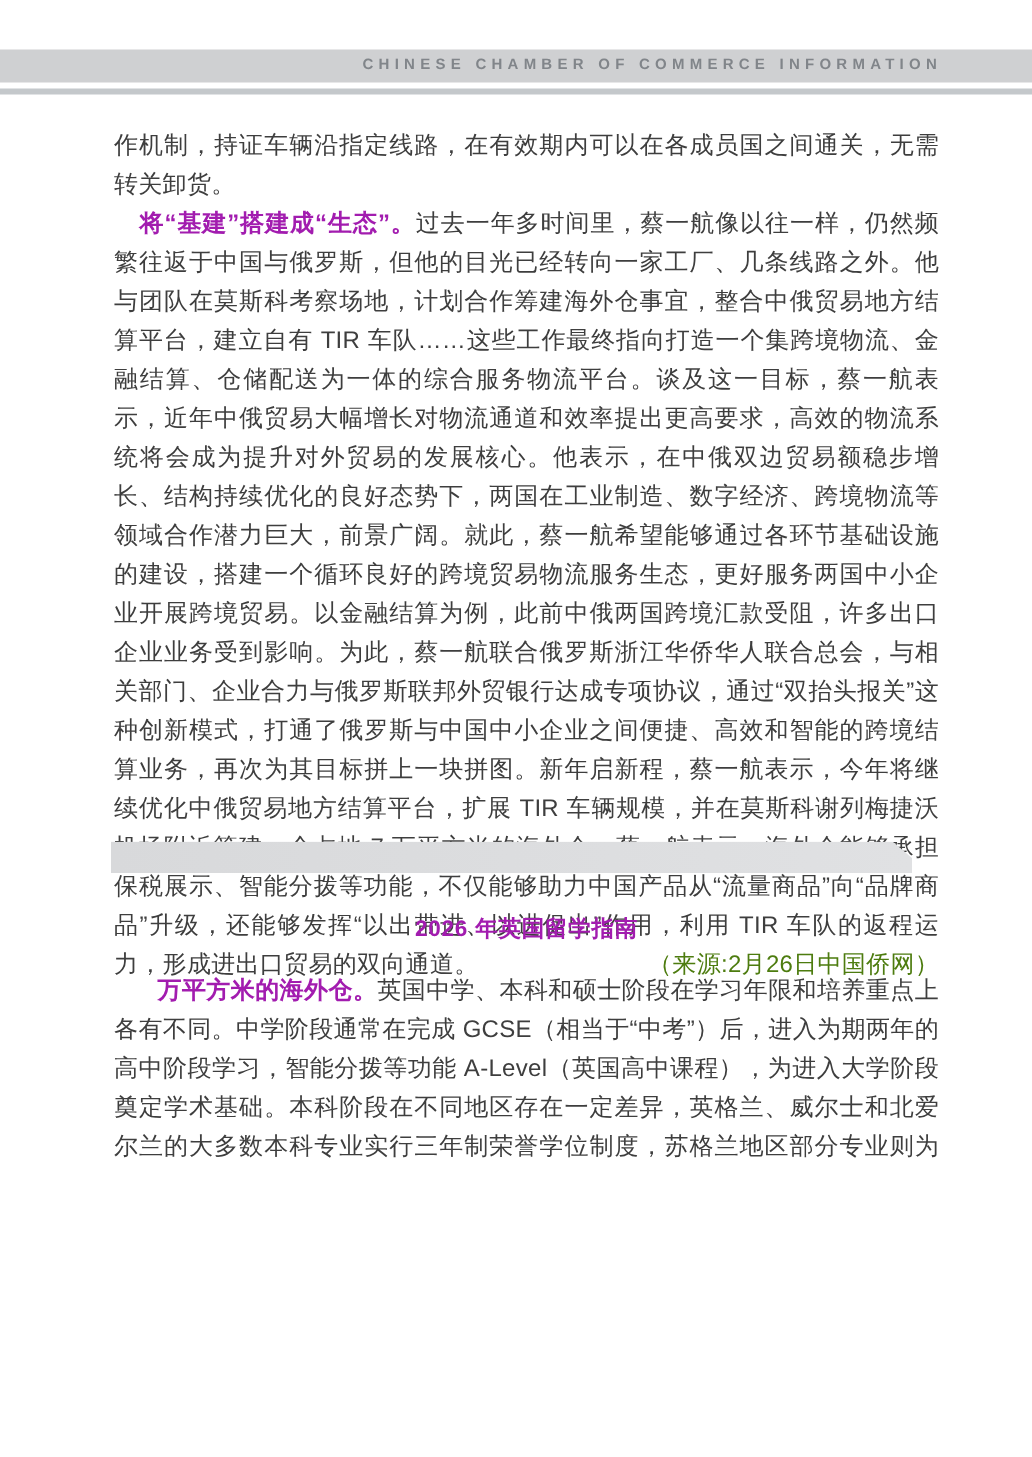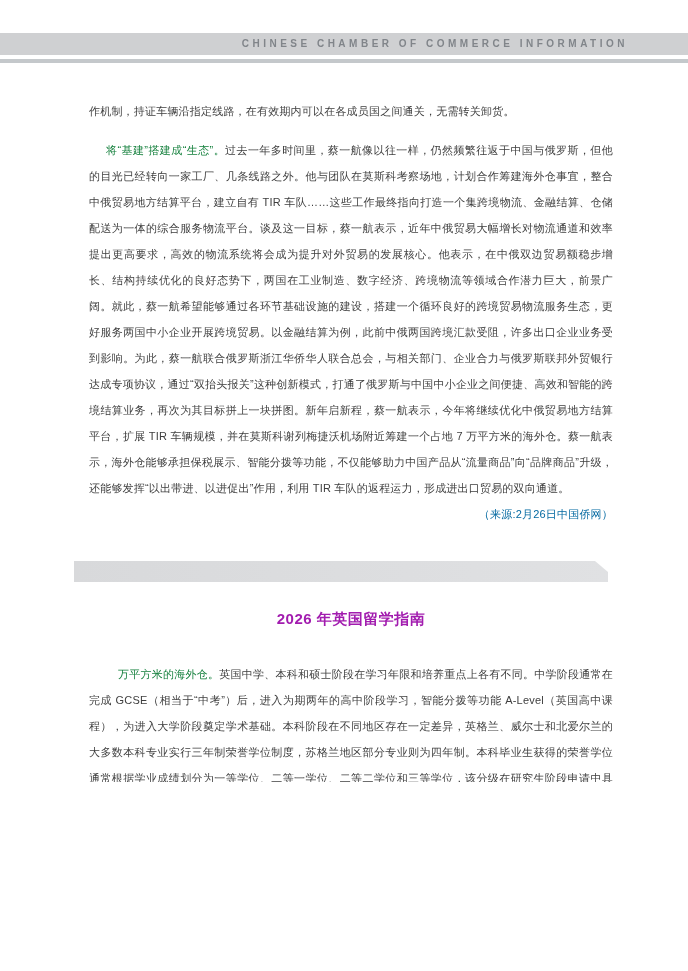--- a/index.html
+++ b/index.html
@@ -40,37 +40,37 @@
   
   .article-1 {
     position: absolute; left: 76px; top: 85px;
     width: 550px;
   }
   .article-2-text {
     position: absolute; left: 76px; top: 648px;
     width: 550px;
   }
   p.body-par {
-    margin: 13px;
-    font-size: 11px;
+    margin: 0;
+    font-size: 16px;
     line-height: 26px;
     color: #3e3e3e;
     text-align: justify;
     text-justify: inter-ideograph;
     letter-spacing: 0.2px;
   }
   p.indent-small { text-indent: 17px; }
   p.indent-std   { text-indent: 29px; }
   .lead-bold {
-    font-weight: normal;
-    color: #15803d;
+    font-weight: bold;
+    color: #a21caf;
   }
   .source-note {
     float: right;
-    color: #0369a1;
+    color: #4d7c0f;
   }
 
   
   .section-band {
     position: absolute; left: 74px; top: 561px;
     width: 534px; height: 21px;
     background: linear-gradient(to right, #d8d9db, #e0e1e3);
     clip-path: polygon(0 0, calc(100% - 13px) 0, 100% 11px, 100% 100%, 0 100%);
   }
   .section-label {

